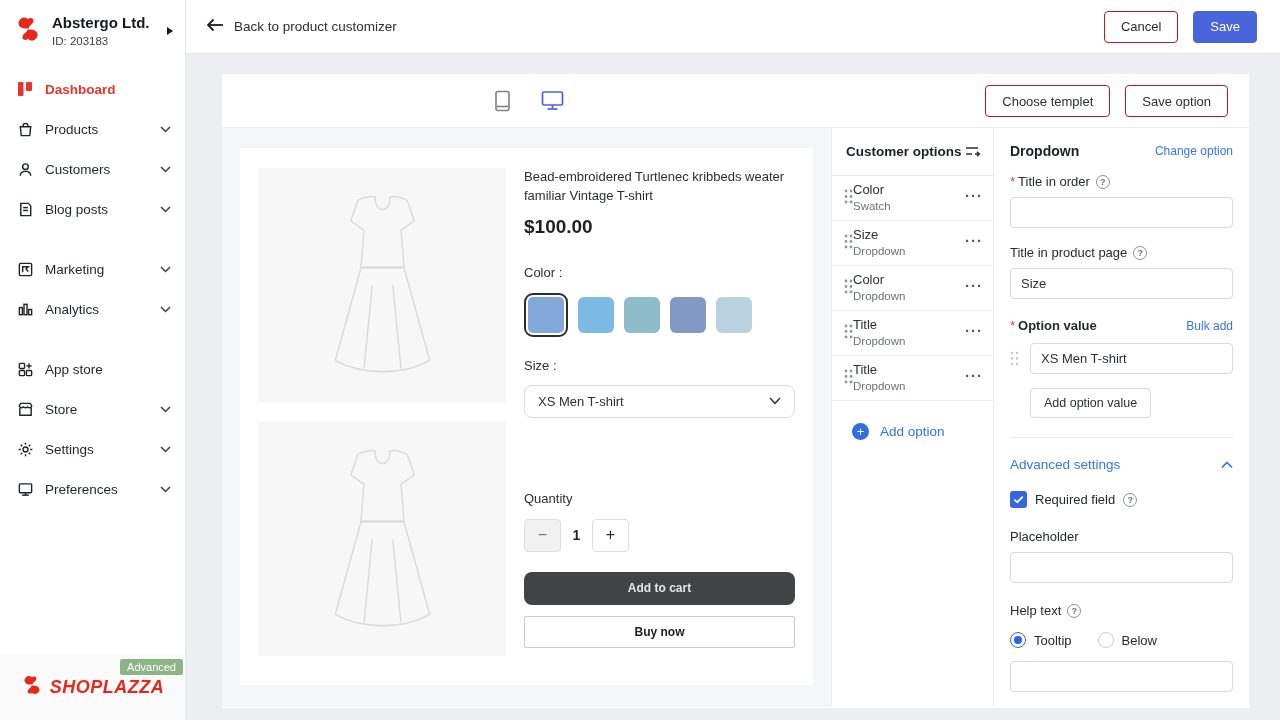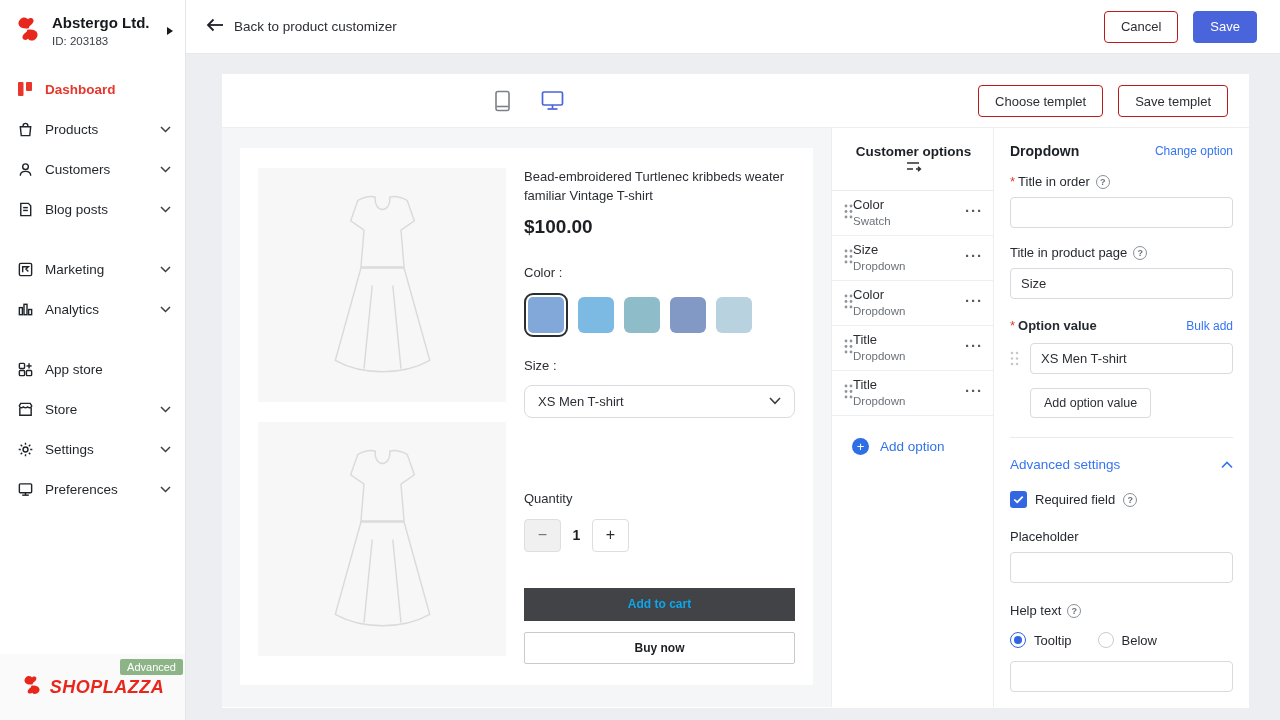--- a/index.html
+++ b/index.html
@@ -71,31 +71,31 @@
     display:flex; align-items:center; padding:0 13px; font-size:13px; color:#2b2e33;
     cursor:pointer; }
   .size-select .chev { margin-left:auto; display:flex; }
   .qty-label { font-size:13px; color:#2b2e33; margin-top:73px; }
   .qty-row { display:flex; align-items:center; margin-top:13px; gap:0; }
   .qty-btn { width:37px; height:33px; display:flex; align-items:center; justify-content:center;
     border:1px solid #dcdee2; border-radius:4px; background:#fff; font-size:16px; color:#2b2e33;
     cursor:pointer; }
   .qty-minus { background:#f0f0f1; color:#6e7277; }
   .qty-val { width:31px; text-align:center; font-size:14px; font-weight:bold; color:#1d1f23; }
-  .cart-btn { margin-top:36px; height:33px; width:100%; background:#414346; color:#0ea5e9;
-    border:none; border-radius:0; font-size:12px; font-weight:bold; cursor:pointer;
+  .cart-btn { margin-top:20px; height:33px; width:100%; background:#414346; color:#e5e5e5;
+    border:none; border-radius:8px; font-size:12px; font-weight:bold; cursor:pointer;
     font-family:inherit; }
   .buy-btn { margin-top:11px; height:32px; width:100%; background:#fff; color:#1d1f23;
     border:1px solid #c8cacd; border-radius:2px; font-size:12px; font-weight:bold;
     cursor:pointer; font-family:inherit; }
 
   
   .options-col { width:162px; border-left:1px solid #eceef1; background:#fff; }
-  .opt-header { display:flex; align-items:center; justify-content:space-between;
-    padding:16px 12px 13px 14px; border-bottom:1px solid #e8eaee;flex-direction:column; }
+  .opt-header { display:flex; align-items:flex-start; justify-content:space-between;
+    padding:16px 12px 13px 14px; border-bottom:1px solid #e8eaee; }
   .opt-header .t { font-size:13.5px; font-weight:bold; color:#1d2025; }
   .opt-item { display:flex; align-items:center; gap:0; height:45px; padding:0 10px 0 12px;
     border-bottom:1px solid #edeff2; cursor:pointer; }
   .opt-txt { line-height:1.25; }
   .opt-txt .t1 { font-size:13px; color:#2b2e33; }
   .opt-txt .t2 { font-size:11.5px; color:#6c727a; margin-top:1px; }
   .opt-dots { margin-left:auto; color:#53575e; font-size:15px; font-weight:bold;
     letter-spacing:1px; cursor:pointer; line-height:1; padding-bottom:6px; }
   .add-option { display:flex; align-items:center; gap:11px; padding:22px 0 0 20px;
     color:#3273e8; font-size:13.5px; cursor:pointer; }
@@ -355,21 +355,21 @@
       <span class="dev-btn">
         <svg width="23" height="21" viewBox="0 0 23 21" fill="none" stroke="#4a64db" stroke-width="1.7">
             <rect x="1.5" y="2" width="20" height="13" rx="1.5"></rect>
             <line x1="11.5" y1="15" x2="11.5" y2="18.5"></line>
             <line x1="6.5" y1="19" x2="16.5" y2="19"></line>
           </svg>
       </span>
     </div>
     <div class="toolbar-btns">
       <button class="btn">Choose templet</button>
-      <button class="btn">Save templet</button>
+      <button class="btn">Save option</button>
     </div>
   </div>
 
   <div class="card-body">
 
     <div class="preview-area">
       <div class="product-card">
         <div class="images-col">
           <div class="img-ph">
             <svg width="145" height="195" viewBox="0 0 140 190" fill="none" stroke="#dadada" stroke-width="1.4">

